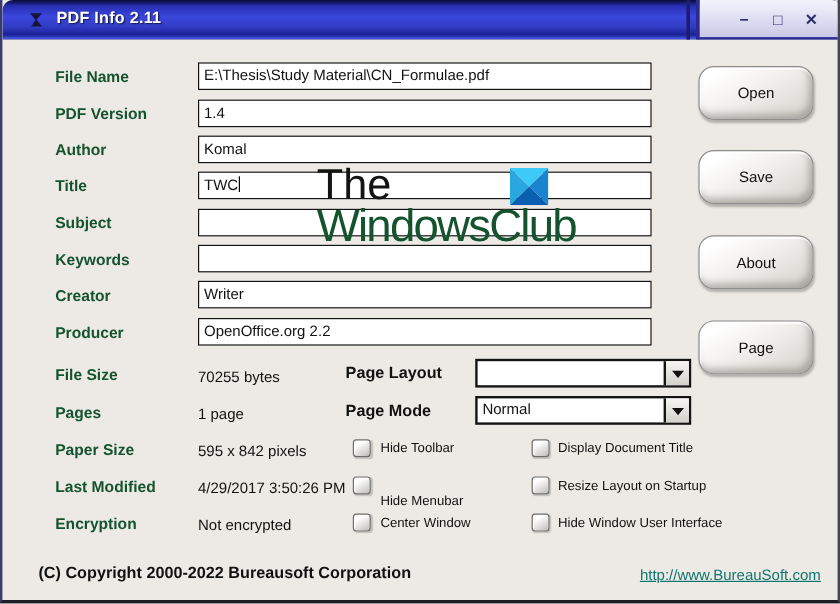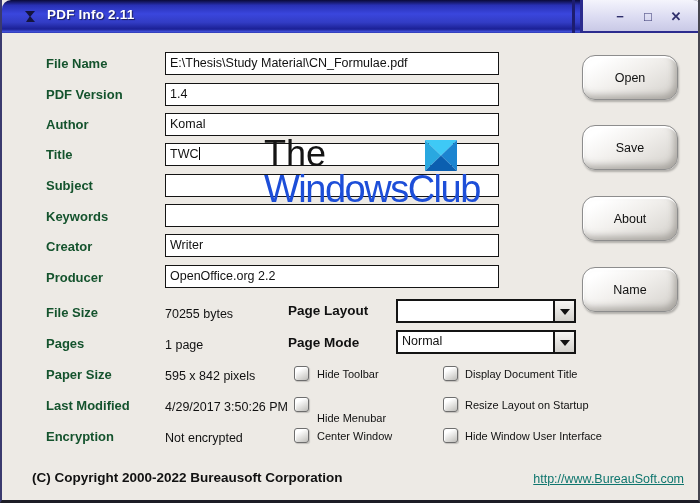--- a/index.html
+++ b/index.html
@@ -27,21 +27,21 @@
     border-left:3px solid #2b2b8e; border-bottom:2px solid #2b2b8e;
   }
   #ctrl-sep { position:absolute; right:127px; top:0; width:3px; height:33px; background:#1d1d70; }
   .winbtn {
     position:absolute; top:8px; width:20px; height:18px; color:#2e2e6b;
     font-size:13px; font-weight:bold; text-align:center; line-height:18px; cursor:pointer;
   }
   
   .flabel { position:absolute; left:36px; font-size:13px; font-weight:bold; color:#14532d;margin-left:8px; }
   .tfield {
-    position:absolute; left:163px; width:334px; height:23px; background:#fff;
+    position:absolute; left:163px; width:378px; height:23px; background:#fff;
     border:1px solid #141414; font-size:12.5px; color:#111; padding:3px 4px 0 4px;
     white-space:nowrap; overflow:hidden;
   }
   .cursor { display:inline-block; width:1px; height:13px; background:#000; vertical-align:-2px; margin-left:1px; }
   
   .ivalue { position:absolute; left:163px; font-size:12.5px; color:#111; white-space:nowrap; }
   .clip   { max-width:130px; overflow:hidden; }
   
   .combo {
     position:absolute; left:394px; width:180px; height:24px; background:#fff;
@@ -71,21 +71,21 @@
     border:1px solid #8d8d8d;
     box-shadow:inset 1px 2px 1px #ffffff, inset -3px -4px 6px rgba(125,122,115,.5), 1px 2px 2px rgba(0,0,0,.25);
     font-family:"Liberation Sans",sans-serif; font-size:12.5px; color:#111; cursor:pointer;
   }
   
   #copyright { position:absolute; left:30px; top:470px; font-size:13.5px; font-weight:bold; color:#111; }
   #site-link { position:absolute; right:14px; top:472px; font-size:12.5px; color:#0f766e; text-decoration:underline; cursor:pointer;margin-left:44px; }
   
   #watermark { position:absolute; left:0; top:0; width:700px; height:503px; pointer-events:none; z-index:50; }
   #wm-line1 { position:absolute; left:262px; top:133px; font-size:36px; font-weight:300; color:#141414; letter-spacing:0; }
-  #wm-line2 { position:absolute; left:262px; top:168px; font-size:38px; font-weight:300; color:#1d4ed8; letter-spacing:-1.5px; }
+  #wm-line2 { position:absolute; left:262px; top:168px; font-size:38px; font-weight:300; color:#14532d; letter-spacing:-1.5px; }
   #wm-logo  { position:absolute; left:423px; top:140px; width:32px; height:31px; }
 </style>
 </head>
 <body>
 
 <div id="window">
 
   <div id="titlebar">
     <svg id="app-icon" viewBox="0 0 15 15">
       <polygon points="2,2 12,2 7,8" fill="#14143e"></polygon>
@@ -165,21 +165,21 @@
   <div class="cbox" style="left:441px; top:366px"></div>
   <span class="cbl" style="left:463px; top:368px">Display Document Title</span>
   <div class="cbox" style="left:441px; top:397px"></div>
   <span class="cbl" style="left:463px; top:399px">Resize Layout on Startup</span>
   <div class="cbox" style="left:441px; top:428px"></div>
   <span class="cbl" style="left:463px; top:430px">Hide Window User Interface</span>
 
   <button class="btn3d" style="top:55px">Open</button>
   <button class="btn3d" style="top:125px">Save</button>
   <button class="btn3d" style="top:196px">About</button>
-  <button class="btn3d" style="top:267px">Name</button>
+  <button class="btn3d" style="top:267px">Page</button>
 
   <span id="copyright">(C) Copyright 2000-2022 Bureausoft Corporation</span>
   <a id="site-link">http://www.BureauSoft.com</a>
 
   <div id="watermark">
     <span id="wm-line1">The</span>
     <span id="wm-line2">WindowsClub</span>
     <svg id="wm-logo" viewBox="0 0 32 31">
       <polygon points="0,0 32,0 16,15.5" fill="#3ec9f6"></polygon>
       <polygon points="0,0 16,15.5 0,31" fill="#29a8e0"></polygon>

